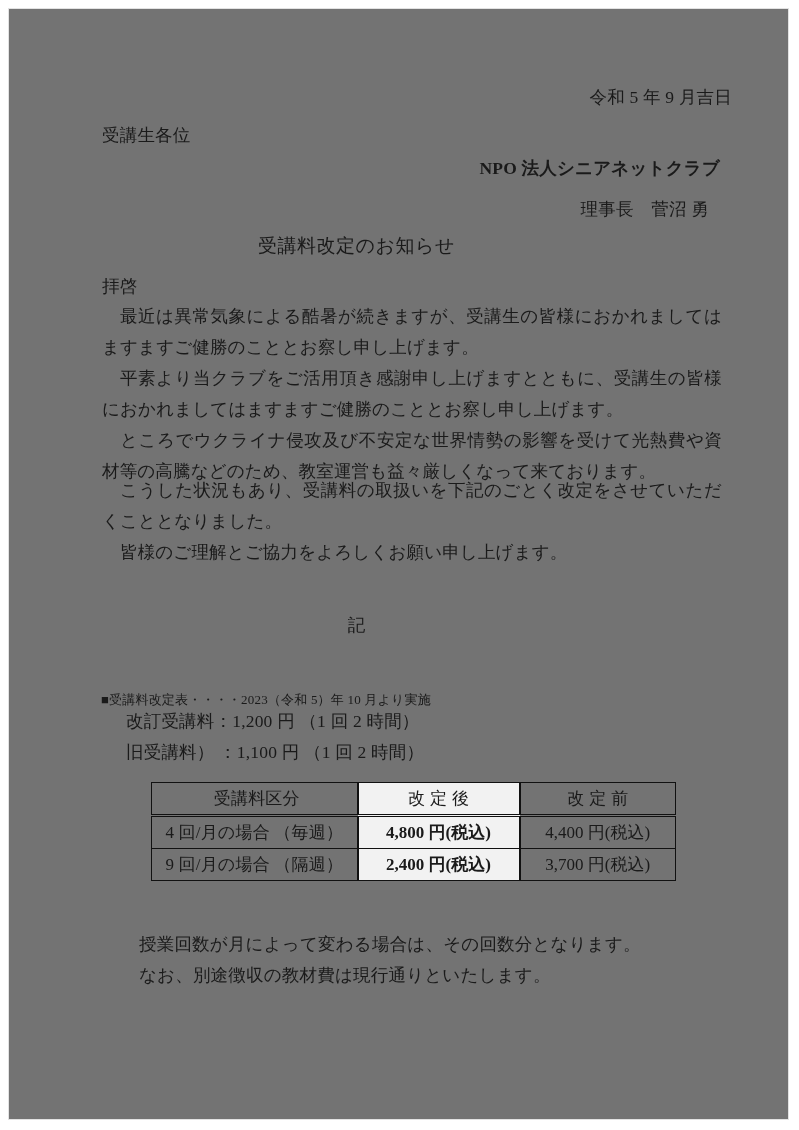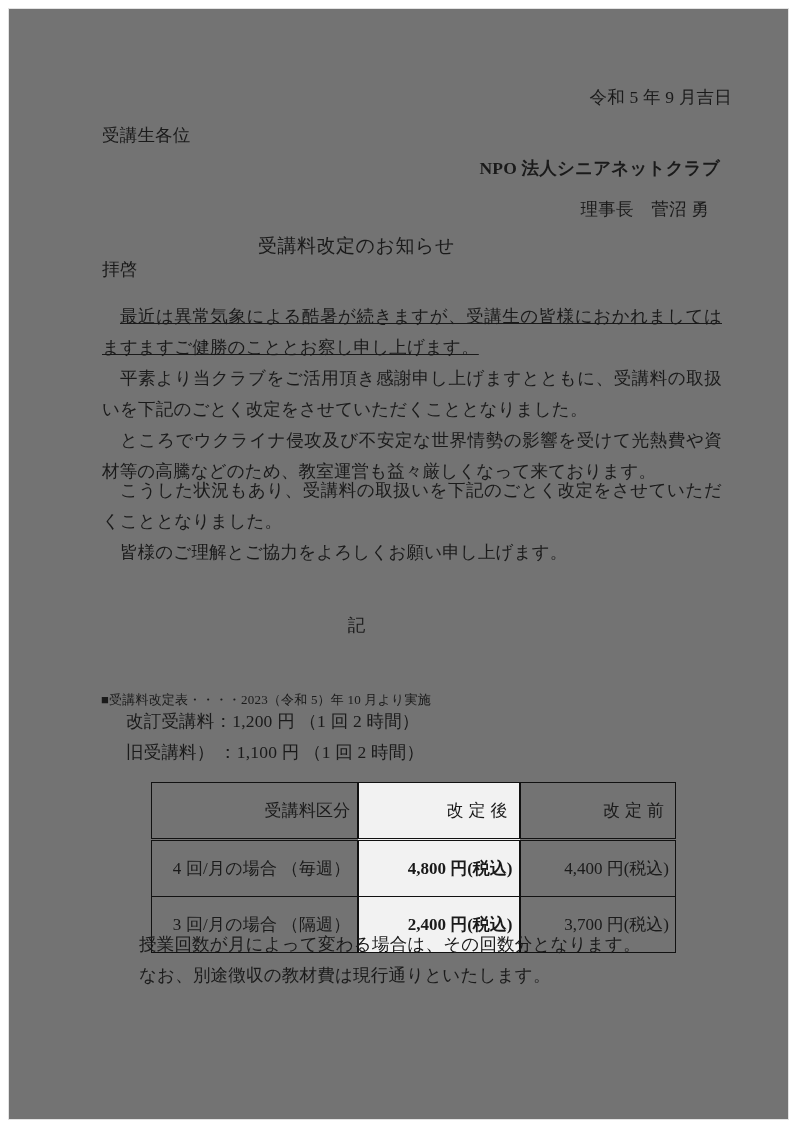--- a/index.html
+++ b/index.html
@@ -59,22 +59,22 @@
   #doc-title {
     left: 0; top: 227px; width: 695px;
     text-align: center;
     font-family: "DejaVu Sans", "Liberation Sans", sans-serif;
     font-weight: normal;
     font-size: 19px;
     letter-spacing: 0.5px;
   }
 
   
-  #salutation  { left: 93px; top: 252px; font-family: Liberation Serif, serif; }
-  #para-1 { left: 93px; top: 292px; width: 620px; text-decoration: underline; }
+  #salutation  { left: 93px; top: 269px; font-family: Liberation Serif, serif; }
+  #para-1 { left: 93px; top: 292px; width: 620px; }
   #para-2 { left: 93px; top: 354px; width: 620px; }
   #para-3 { left: 93px; top: 416px; width: 620px; }
   #para-4 { left: 93px; top: 466px; width: 620px; }
   #para-5 { left: 93px; top: 528px; width: 620px; }
   #closing { left: 0; top: 557px; width: 723px; text-align: right; }
 
   #ki-mark { left: 0; top: 608px; width: 695px; text-align: center; }
 
   #table-heading { left: 92px; top: 684px; font-size: 13px; }
 
@@ -87,22 +87,22 @@
     left: 142px;
     top: 773px;
     width: 524px;
     border-collapse: collapse;
     font-size: 17px;
     table-layout: fixed;
   }
   #fee-table td {
     border: 1px solid #111111;
     height: 31px;
-    padding: 16px 6px;
-    text-align: right;
+    padding: 4px 6px;
+    text-align: center;
     white-space: nowrap;
     box-sizing: border-box;
   }
   #fee-table .col-cat { width: 206px; }
   #fee-table .col-new { width: 162px; }
   #fee-table .col-old { width: 156px; }
 
   #fee-table thead td {
     letter-spacing: 5px;
     text-indent: 5px;
@@ -133,21 +133,21 @@
 
     <div class="line" id="org-line">NPO 法人シニアネットクラブ</div>
 
     <div class="line" id="officer-line">理事長　菅沼 勇</div>
 
     <div class="line" id="doc-title">受講料改定のお知らせ</div>
 
     <div class="line" id="salutation">拝啓</div>
 
     <div class="block indent" id="para-1">最近は異常気象による酷暑が続きますが、受講生の皆様におかれましてはますますご健勝のこととお察し申し上げます。</div>
-    <div class="block indent" id="para-2">平素より当クラブをご活用頂き感謝申し上げますとともに、受講料の取扱いを下記のごとく改定をさせていただくこととなりました。</div>
+    <div class="block indent" id="para-2">平素より当クラブをご活用頂き感謝申し上げますとともに、受講生の皆様におかれましてはますますご健勝のこととお察し申し上げます。</div>
     <div class="block indent" id="para-3">ところでウクライナ侵攻及び不安定な世界情勢の影響を受けて光熱費や資材等の高騰などのため、教室運営も益々厳しくなって来ております。</div>
     <div class="block indent" id="para-5">皆様のご理解とご協力をよろしくお願い申し上げます。</div>
     <div class="block indent" id="para-4">こうした状況もあり、受講料の取扱いを下記のごとく改定をさせていただくこととなりました。</div>
 
 
     <div class="line" id="ki-mark">記</div>
 
     <div class="line" id="table-heading">■受講料改定表・・・・2023（令和 5）年 10 月より実施</div>
 
     <div class="line" id="fee-new">改訂受講料：1,200 円 （1 回 2 時間）</div>
@@ -161,21 +161,21 @@
           <td class="col-old">改定前</td>
         </tr>
       </thead>
       <tbody>
         <tr>
           <td class="col-cat cell-cat">4 回/月の場合 （毎週）</td>
           <td class="col-new cell-new">4,800 円(税込)</td>
           <td class="col-old">4,400 円(税込)</td>
         </tr>
         <tr>
-          <td class="col-cat cell-cat">3 回/月の場合 （隔週）</td>
+          <td class="col-cat cell-cat">9 回/月の場合 （隔週）</td>
           <td class="col-new cell-new">2,400 円(税込)</td>
           <td class="col-old">3,700 円(税込)</td>
         </tr>
       </tbody>
     </table>
 
     <div class="line" id="note-1">授業回数が月によって変わる場合は、その回数分となります。</div>
     <div class="line" id="note-2">なお、別途徴収の教材費は現行通りといたします。</div>
 
   </div>

